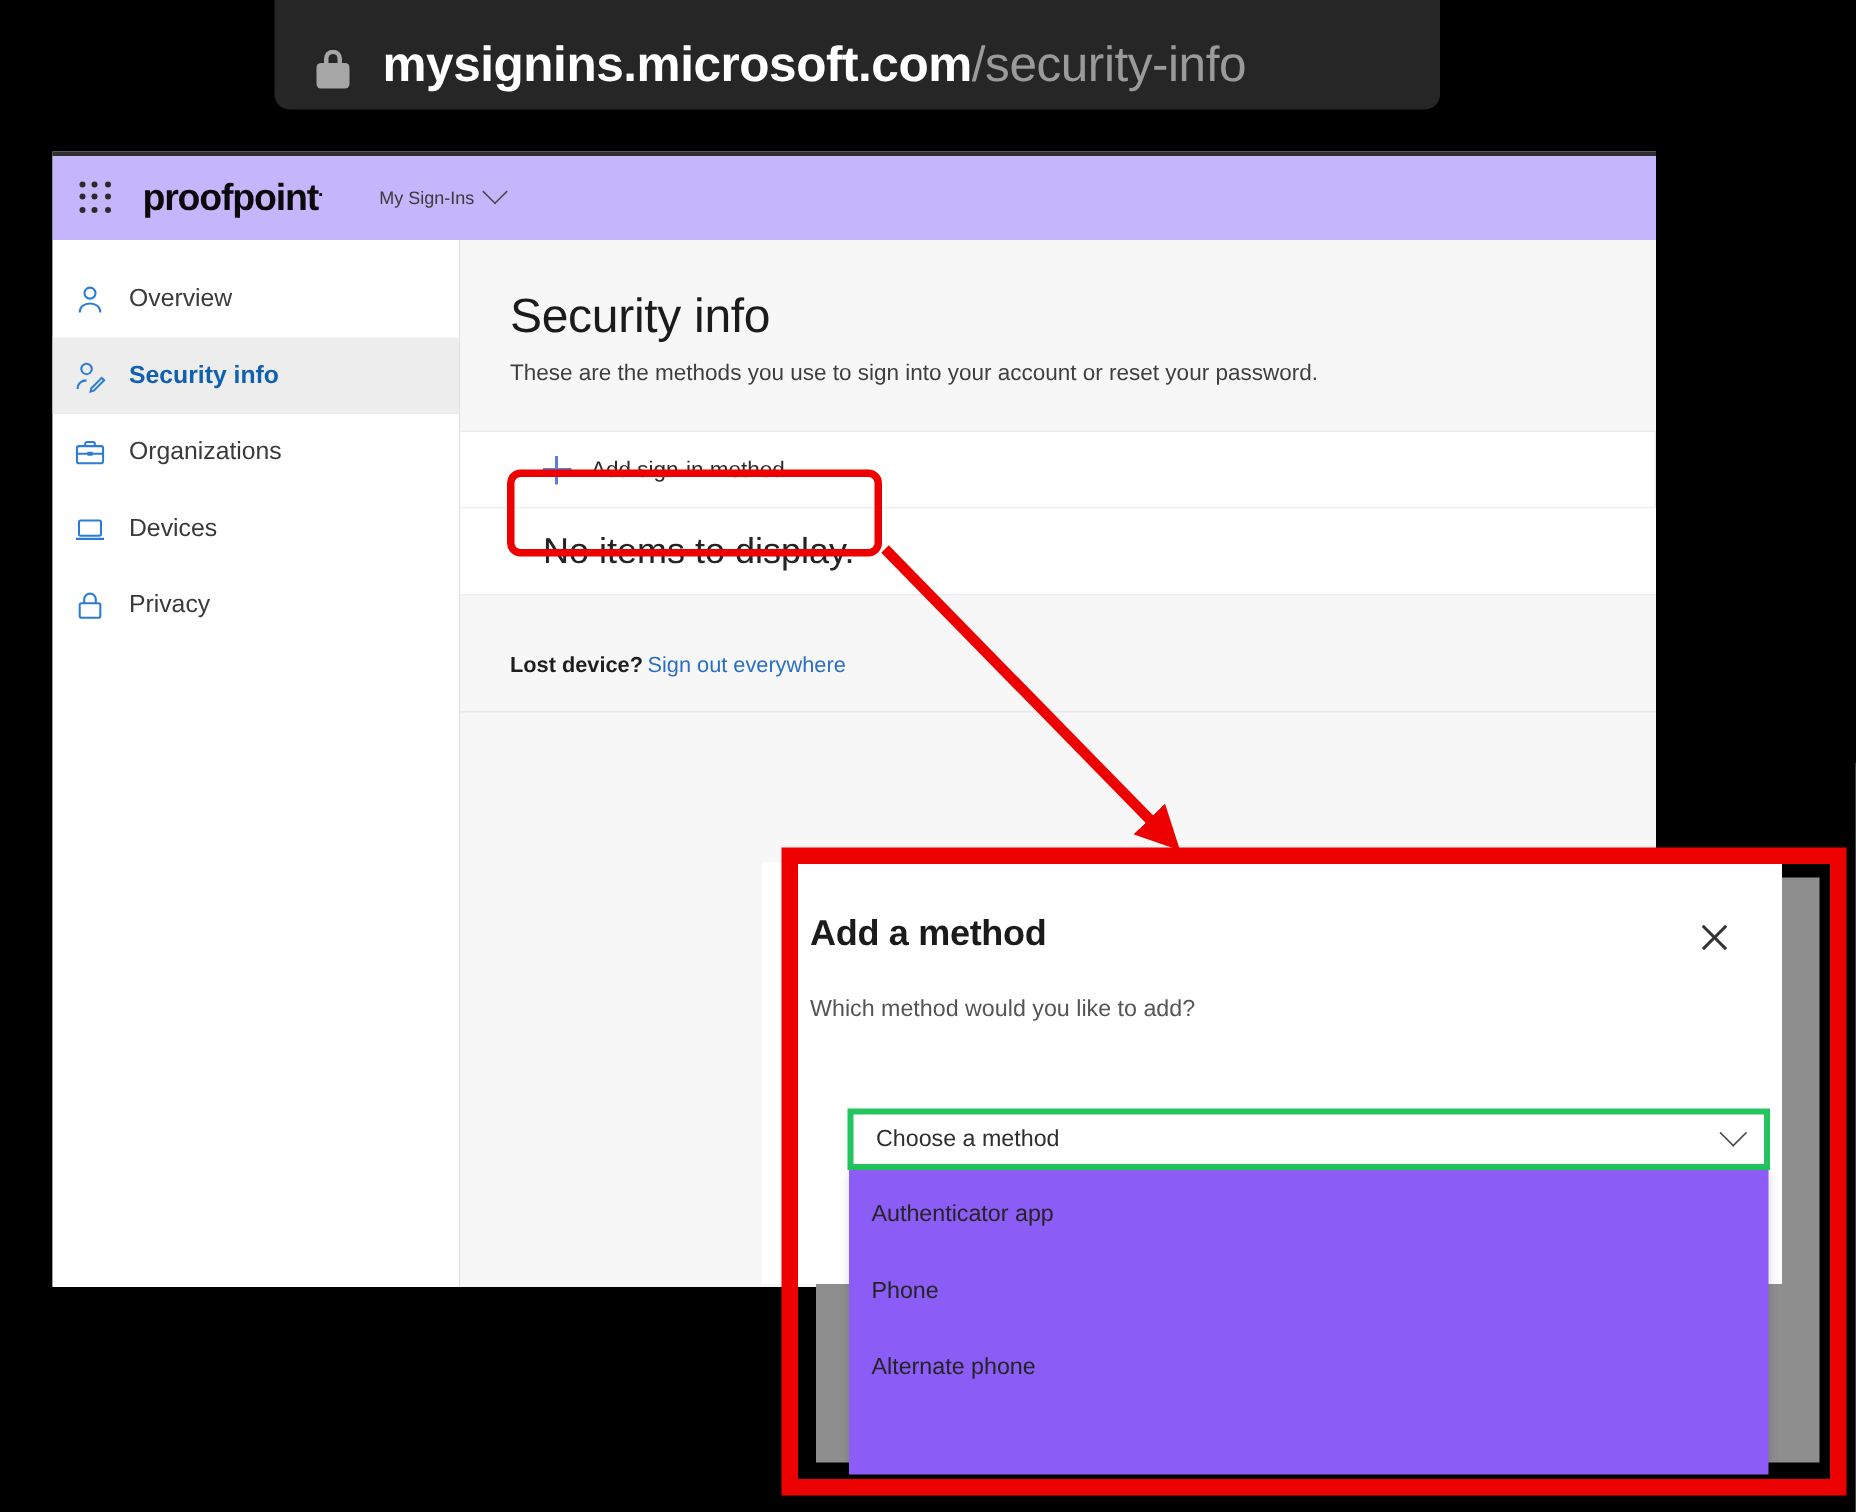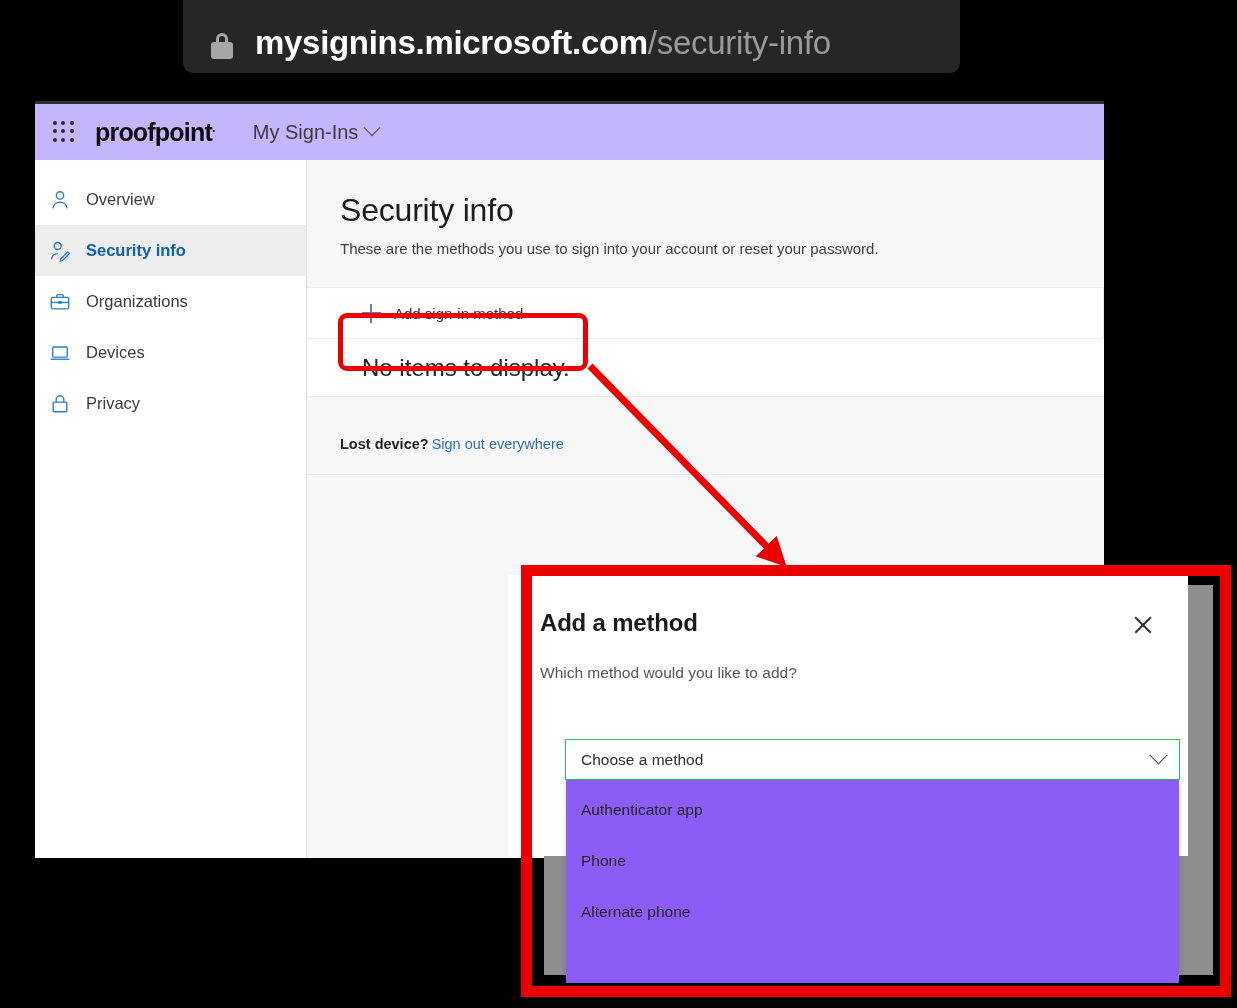--- a/index.html
+++ b/index.html
@@ -110,21 +110,21 @@
     letter-spacing: -0.8px;
     white-space: nowrap;
   }
   #brand .tm {
     font-size: 13px;
     vertical-align: super;
     font-weight: 700;
   }
   #app-switcher {
     margin-left: 38px;
-    font-size: 20px;
+    font-size: 12px;
     color: #3b3b3b;
     display: flex;
     align-items: center;
     gap: 8px;
     white-space: nowrap;
     cursor: pointer;
   }
   .chev {
     display: inline-block;
     width: 11px; height: 11px;
@@ -359,21 +359,21 @@
     color: #555555;
     margin: 26px 0 0 32px;
   }
   #method-combobox {
     position: absolute;
     left: 565px;
     top: 739px;
     width: 615px;
     height: 41px;
     background: #ffffff;
-    border: 1px solid #22c55e;
+    border: 4px solid #22c55e;
     box-sizing: border-box;
     display: flex;
     align-items: center;
     justify-content: space-between;
     padding: 0 14px 0 15px;
     cursor: pointer;
   }
   #method-combobox .value {
     font-size: 15.5px;
     color: #2e2e2e;

